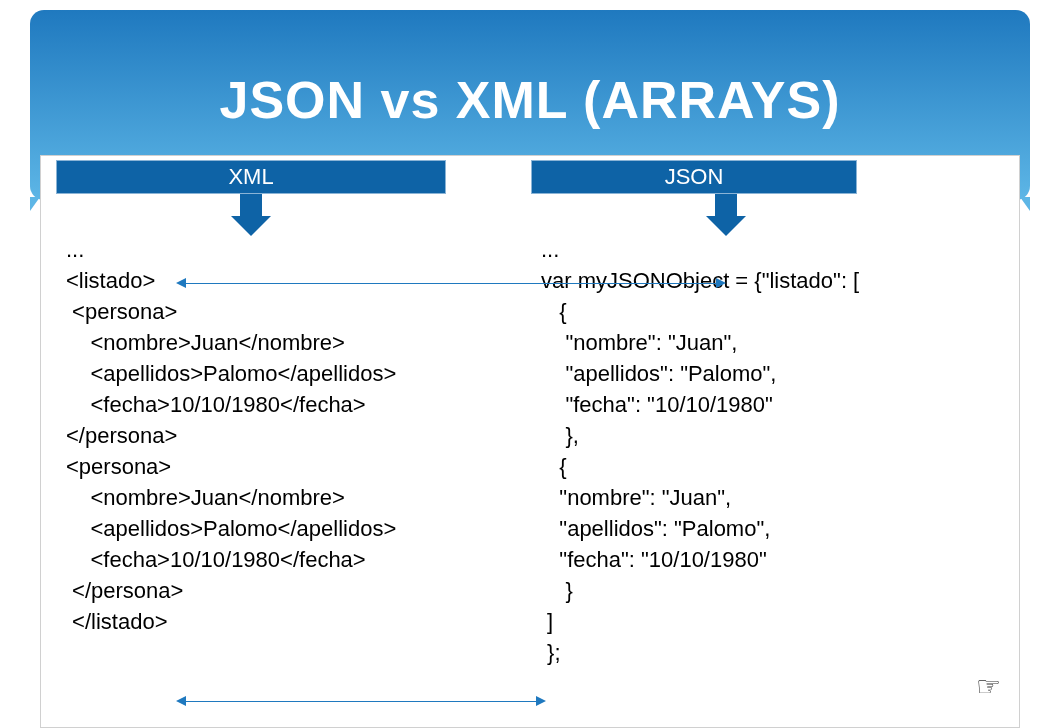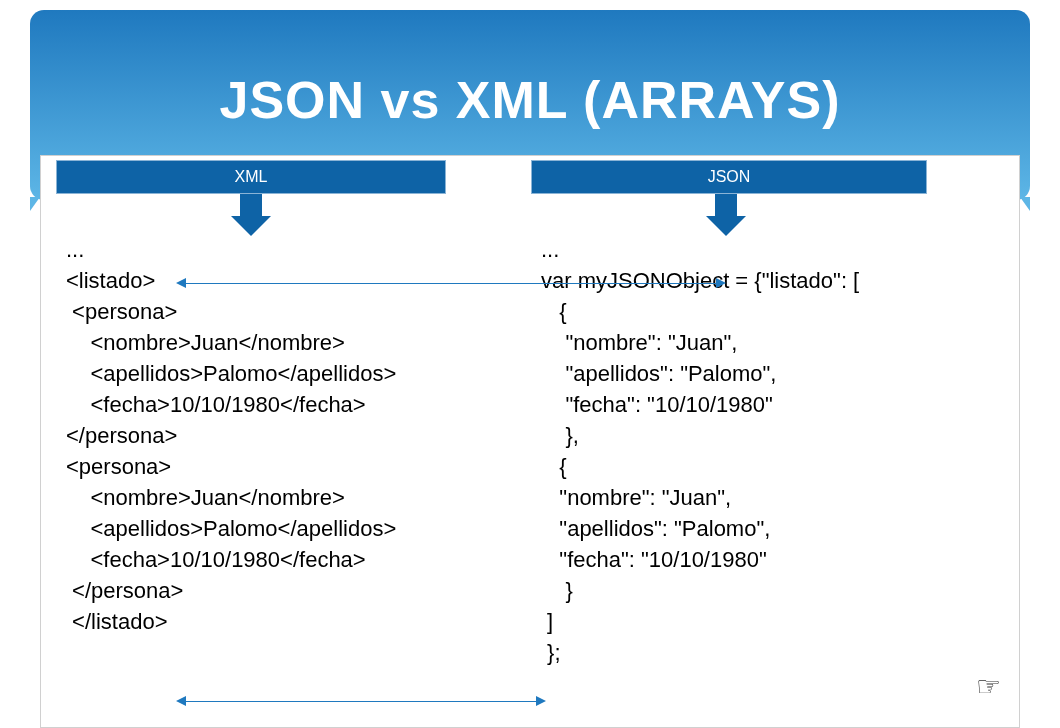--- a/index.html
+++ b/index.html
@@ -44,29 +44,29 @@
     background:#ffffff;
     border:1px solid #d0d0d0;
   }
   
   .colhead{
     position:absolute;
     top:4px;
     height:34px;
     background:var(--blue-dark);
     color:#fff;
-    font-size:16px;
+    font-size:22px;
     font-family:Arial,Helvetica,sans-serif;
     display:flex;
     align-items:center;
     justify-content:center;
     border:1px solid #8ab4d6;
   }
   .colhead.xml  { left:15px;  width:390px; }
-  .colhead.json { left:490px; width:396px; }
+  .colhead.json { left:490px; width:326px; }
   .arrow{
     position:absolute;
     top:38px;
     width:40px;
   }
   .arrow .shaft{
     width:22px; height:22px;
     background:var(--blue-dark);
     margin:0 auto;
   }

